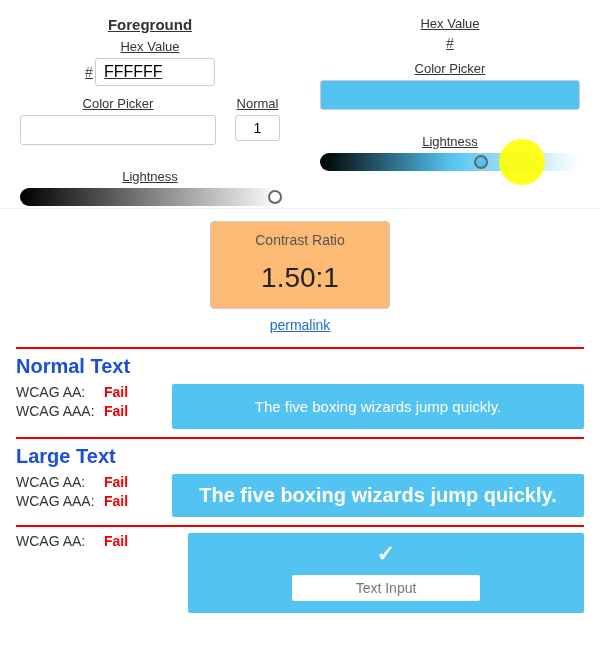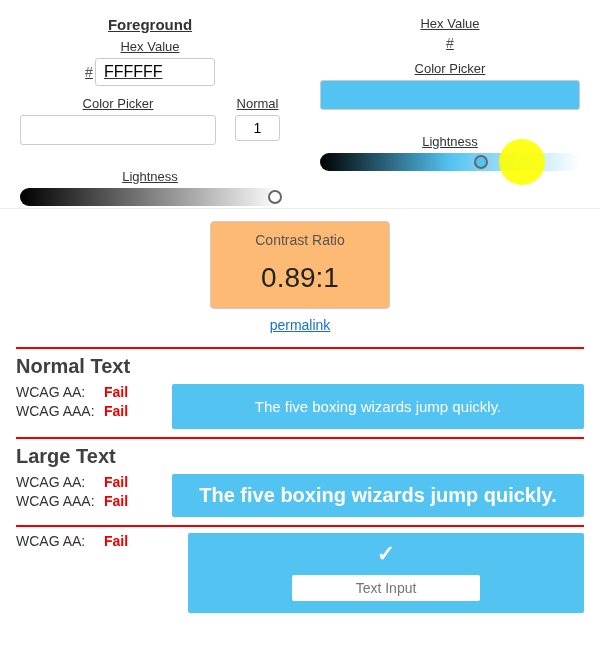--- a/index.html
+++ b/index.html
@@ -174,21 +174,21 @@
     }
 
     .section-divider {
       border: none;
       border-top: 2px solid #e00;
       margin: 8px 0 6px;
     }
 
     .section-title {
       font-size: 20px;
-      color: #404040;
+      color: #1d4ed8;
       font-weight: bold;
       margin-bottom: 6px;
     }
 
     .wcag-row {
       display: flex;
       align-items: center;
       gap: 8px;
       font-size: 14px;
       margin-bottom: 3px;
@@ -356,21 +356,21 @@
       </div>
     </div>
   </div>
 
 </div>
 
 <div class="contrast-section">
   <div class="contrast-box">
     <div class="contrast-label">Contrast Ratio</div>
     <div class="contrast-value">
-      <span>0.89</span><span>:1</span>
+      <span>1.50</span><span>:1</span>
     </div>
   </div>
   <a class="permalink">permalink</a>
 </div>
 
 <div class="results-section">
   <hr class="section-divider">
   <div class="section-title">Normal Text</div>
 
   <div style="display: flex; align-items: flex-start; gap: 16px;">

